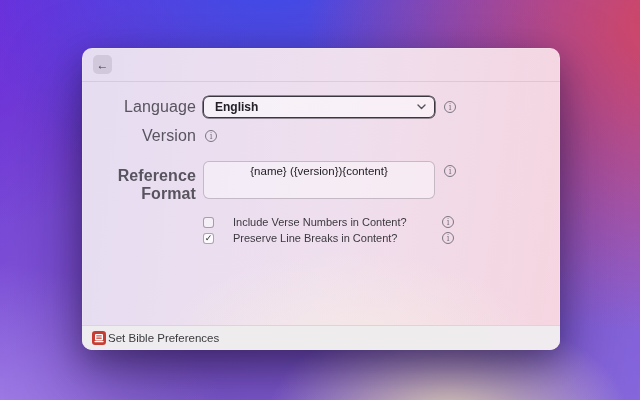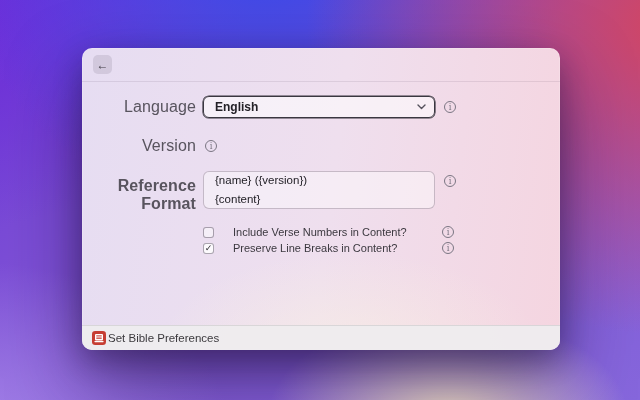--- a/index.html
+++ b/index.html
@@ -43,21 +43,21 @@
     width: 19px; height: 19px; border: none; border-radius: 5px;
     background: rgba(60,52,75,0.12); cursor: pointer;
     display: flex; align-items: center; justify-content: center;
     font-family: inherit;
   }
   .back-btn span { font-size: 12px; line-height: 1; color: #3c3842; font-weight: 700; }
 
   .win-content { flex: 1 1 auto; padding-top: 14px; }
 
   .row { display: flex; align-items: center; }
-  .row + .row-select   { margin-top: 19px; }
+  .row + .row-select   { margin-top: 9px; }
   .row-textarea        { margin-top: 16px; align-items: flex-start; }
   .row-check-first     { margin-top: 13px; }
   .row-check           { margin-top: 4px; }
 
   .col-label {
     width: 114px; flex: 0 0 114px; text-align: right;
     font-size: 16px; color: #58545e; letter-spacing: 0.1px;
   }
   .row-textarea .col-label { padding-top: 6px; font-weight: bold; }
   .col-control { width: 232px; flex: 0 0 232px; margin-left: 7px; }
@@ -77,21 +77,21 @@
     background: rgba(255,255,255,0.55);
   }
   .select-value { font-size: 12px; font-weight: 600; color: #232127; }
   .chevron { display: flex; align-items: center; }
 
   .textarea {
     width: 100%; height: 38px; border-radius: 6px;
     background: rgba(255,255,255,0.42);
     border: 1px solid rgba(85,65,90,0.30);
     padding: 0 11px; cursor: text;
-    display: flex; flex-direction: column; justify-content: center;
+    display: flex; flex-direction: row; justify-content: center;
   }
   .textarea .line {
     font-size: 11.5px; font-weight: 500; color: #232127;
     line-height: 19px; height: 19px; white-space: pre;
   }
 
   .check-wrap { display: flex; align-items: center; cursor: pointer; }
   .checkbox {
     width: 11px; height: 11px; flex: 0 0 11px; border-radius: 3px;
     border: 1px solid rgba(70,60,80,0.45);

